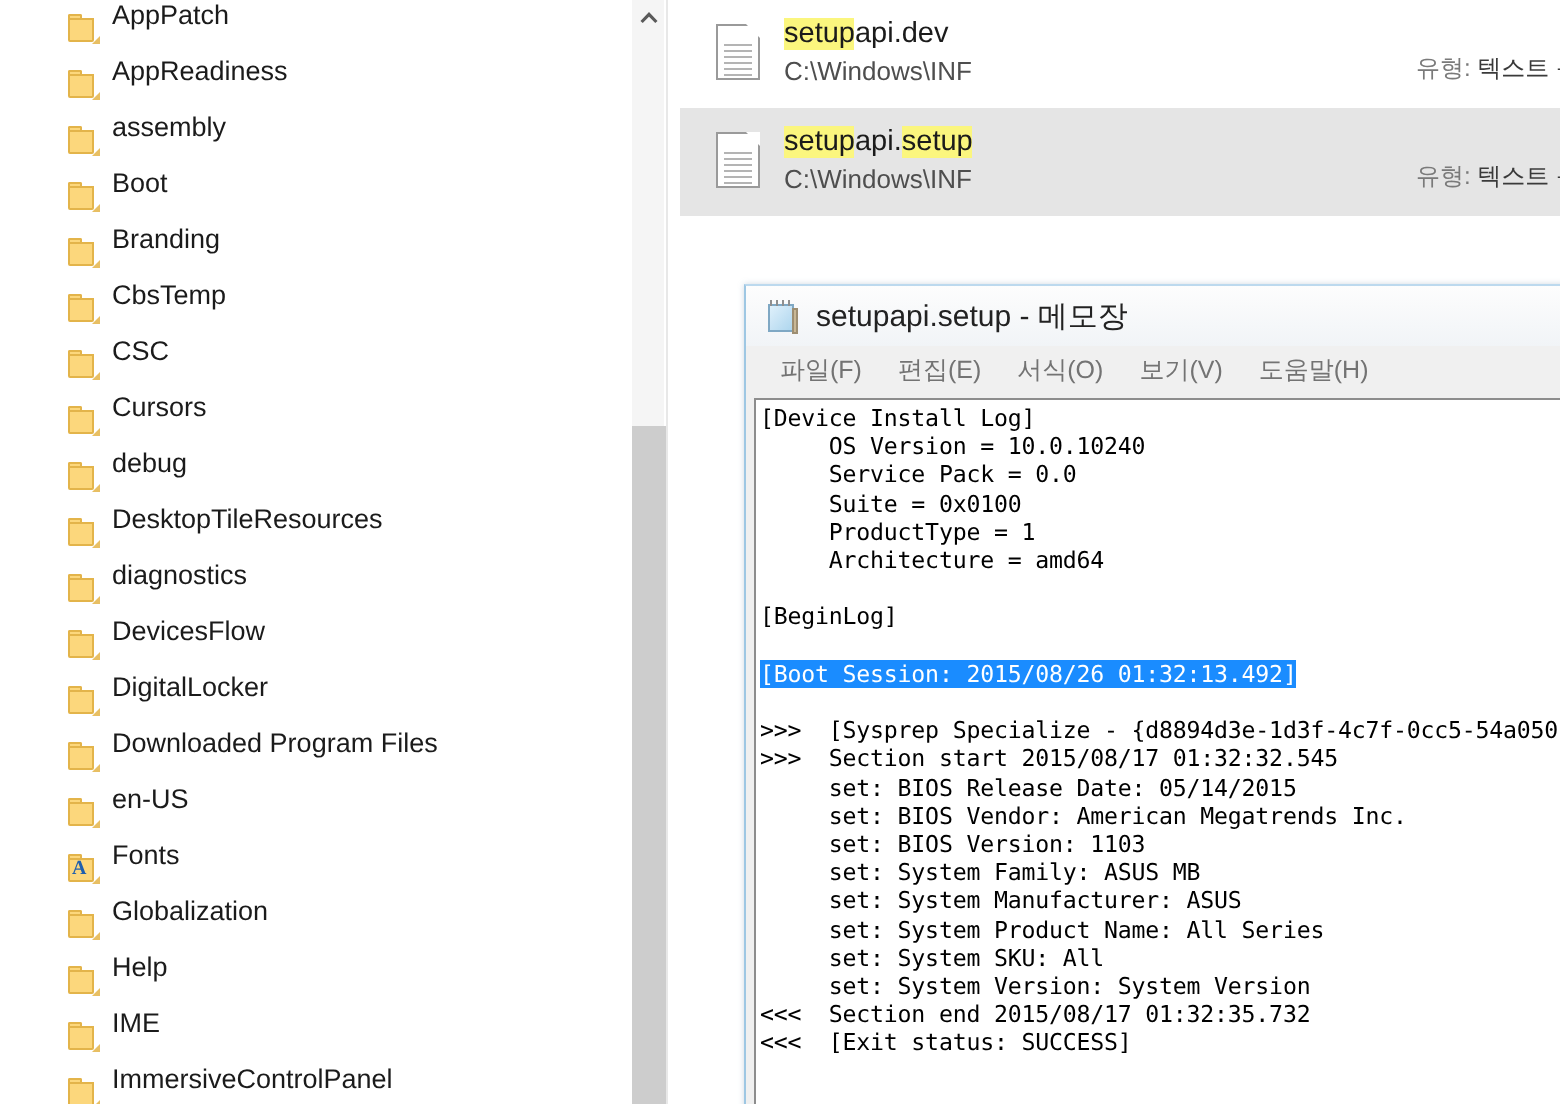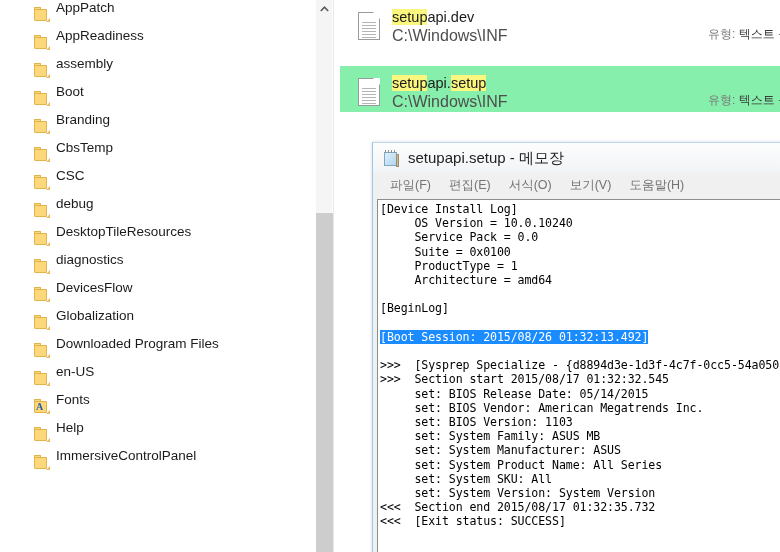--- a/index.html
+++ b/index.html
@@ -67,24 +67,24 @@
     position: absolute; left: 333px; top: 0; width: 1px; height: 552px;
     background: #e8e8e8;
   }
 
   
   #results-pane {
     position: absolute; left: 340px; top: 0; width: 440px; height: 112px;
     background: #ffffff; overflow: hidden;
   }
   .result-row {
-    position: relative; height: 66px; width: 440px;
+    position: relative; height: 54px; width: 440px;
     display: flex; align-items: center;
   }
-  .result-row.selected { background: #86efac; }
+  .result-row.selected { background: #e5e5e5; }
   .doc-icon {
     position: absolute; left: 18px; top: 12px;
     width: 22px; height: 28px;
     background: #ffffff; border: 1px solid #9a9a9a;
   }
   .doc-icon .corner {
     position: absolute; right: -1px; top: -1px;
     width: 0; height: 0;
     border-left: 7px solid transparent;
     border-top: 7px solid #ffffff;
@@ -95,21 +95,21 @@
   .doc-icon .lines i {
     display: block; height: 1px; background: #b4b4b4; margin-bottom: 2px;
   }
   .result-text { position: absolute; left: 52px; top: 8px; }
   .result-name {
     font-size: 14.5px; color: #1b1b1b; line-height: 19px;
     white-space: nowrap; margin-bottom: 1px;
   }
   .result-name .hl { background: #fbf67e; }
   .result-path {
-    font-size: 16px; color: #4e4e4e; line-height: 16px; white-space: nowrap;
+    font-size: 13px; color: #4e4e4e; line-height: 16px; white-space: nowrap;
   }
   .result-type {
     position: absolute; left: 368px; top: 26px;
     font-size: 12px; color: #3a3a3a; white-space: nowrap;
   }
   .result-type .lbl { color: #7a7a7a; margin-top: 40px; }
 
   
   #notepad {
     position: absolute; left: 372px; top: 142px;
@@ -229,20 +229,28 @@
           <div class="fold"></div>
         </div>
         <span class="folder-label">CSC</span>
       </div>
       <div class="folder-row">
         <div class="folder-icon">
           <div class="tab"></div>
           <div class="body"></div>
           <div class="fold"></div>
         </div>
+        <span class="folder-label">Cursors</span>
+      </div>
+      <div class="folder-row">
+        <div class="folder-icon">
+          <div class="tab"></div>
+          <div class="body"></div>
+          <div class="fold"></div>
+        </div>
         <span class="folder-label">debug</span>
       </div>
       <div class="folder-row">
         <div class="folder-icon">
           <div class="tab"></div>
           <div class="body"></div>
           <div class="fold"></div>
         </div>
         <span class="folder-label">DesktopTileResources</span>
       </div>
@@ -261,54 +269,70 @@
           <div class="fold"></div>
         </div>
         <span class="folder-label">DevicesFlow</span>
       </div>
       <div class="folder-row">
         <div class="folder-icon">
           <div class="tab"></div>
           <div class="body"></div>
           <div class="fold"></div>
         </div>
+        <span class="folder-label">DigitalLocker</span>
+      </div>
+      <div class="folder-row">
+        <div class="folder-icon">
+          <div class="tab"></div>
+          <div class="body"></div>
+          <div class="fold"></div>
+        </div>
+        <span class="folder-label">Downloaded Program Files</span>
+      </div>
+      <div class="folder-row">
+        <div class="folder-icon">
+          <div class="tab"></div>
+          <div class="body"></div>
+          <div class="fold"></div>
+        </div>
+        <span class="folder-label">en-US</span>
+      </div>
+      <div class="folder-row">
+        <div class="folder-icon">
+          <div class="tab"></div>
+          <div class="body"></div>
+          <div class="fold"></div>
+          <div class="glyph-a">A</div>
+        </div>
+        <span class="folder-label">Fonts</span>
+      </div>
+      <div class="folder-row">
+        <div class="folder-icon">
+          <div class="tab"></div>
+          <div class="body"></div>
+          <div class="fold"></div>
+        </div>
         <span class="folder-label">Globalization</span>
       </div>
       <div class="folder-row">
         <div class="folder-icon">
           <div class="tab"></div>
           <div class="body"></div>
           <div class="fold"></div>
         </div>
-        <span class="folder-label">Downloaded Program Files</span>
-      </div>
-      <div class="folder-row">
-        <div class="folder-icon">
-          <div class="tab"></div>
-          <div class="body"></div>
-          <div class="fold"></div>
-        </div>
-        <span class="folder-label">en-US</span>
-      </div>
-      <div class="folder-row">
-        <div class="folder-icon">
-          <div class="tab"></div>
-          <div class="body"></div>
-          <div class="fold"></div>
-          <div class="glyph-a">A</div>
-        </div>
-        <span class="folder-label">Fonts</span>
-      </div>
-      <div class="folder-row">
-        <div class="folder-icon">
-          <div class="tab"></div>
-          <div class="body"></div>
-          <div class="fold"></div>
-        </div>
         <span class="folder-label">Help</span>
+      </div>
+      <div class="folder-row">
+        <div class="folder-icon">
+          <div class="tab"></div>
+          <div class="body"></div>
+          <div class="fold"></div>
+        </div>
+        <span class="folder-label">IME</span>
       </div>
       <div class="folder-row">
         <div class="folder-icon">
           <div class="tab"></div>
           <div class="body"></div>
           <div class="fold"></div>
         </div>
         <span class="folder-label">ImmersiveControlPanel</span>
       </div>
     </div>

